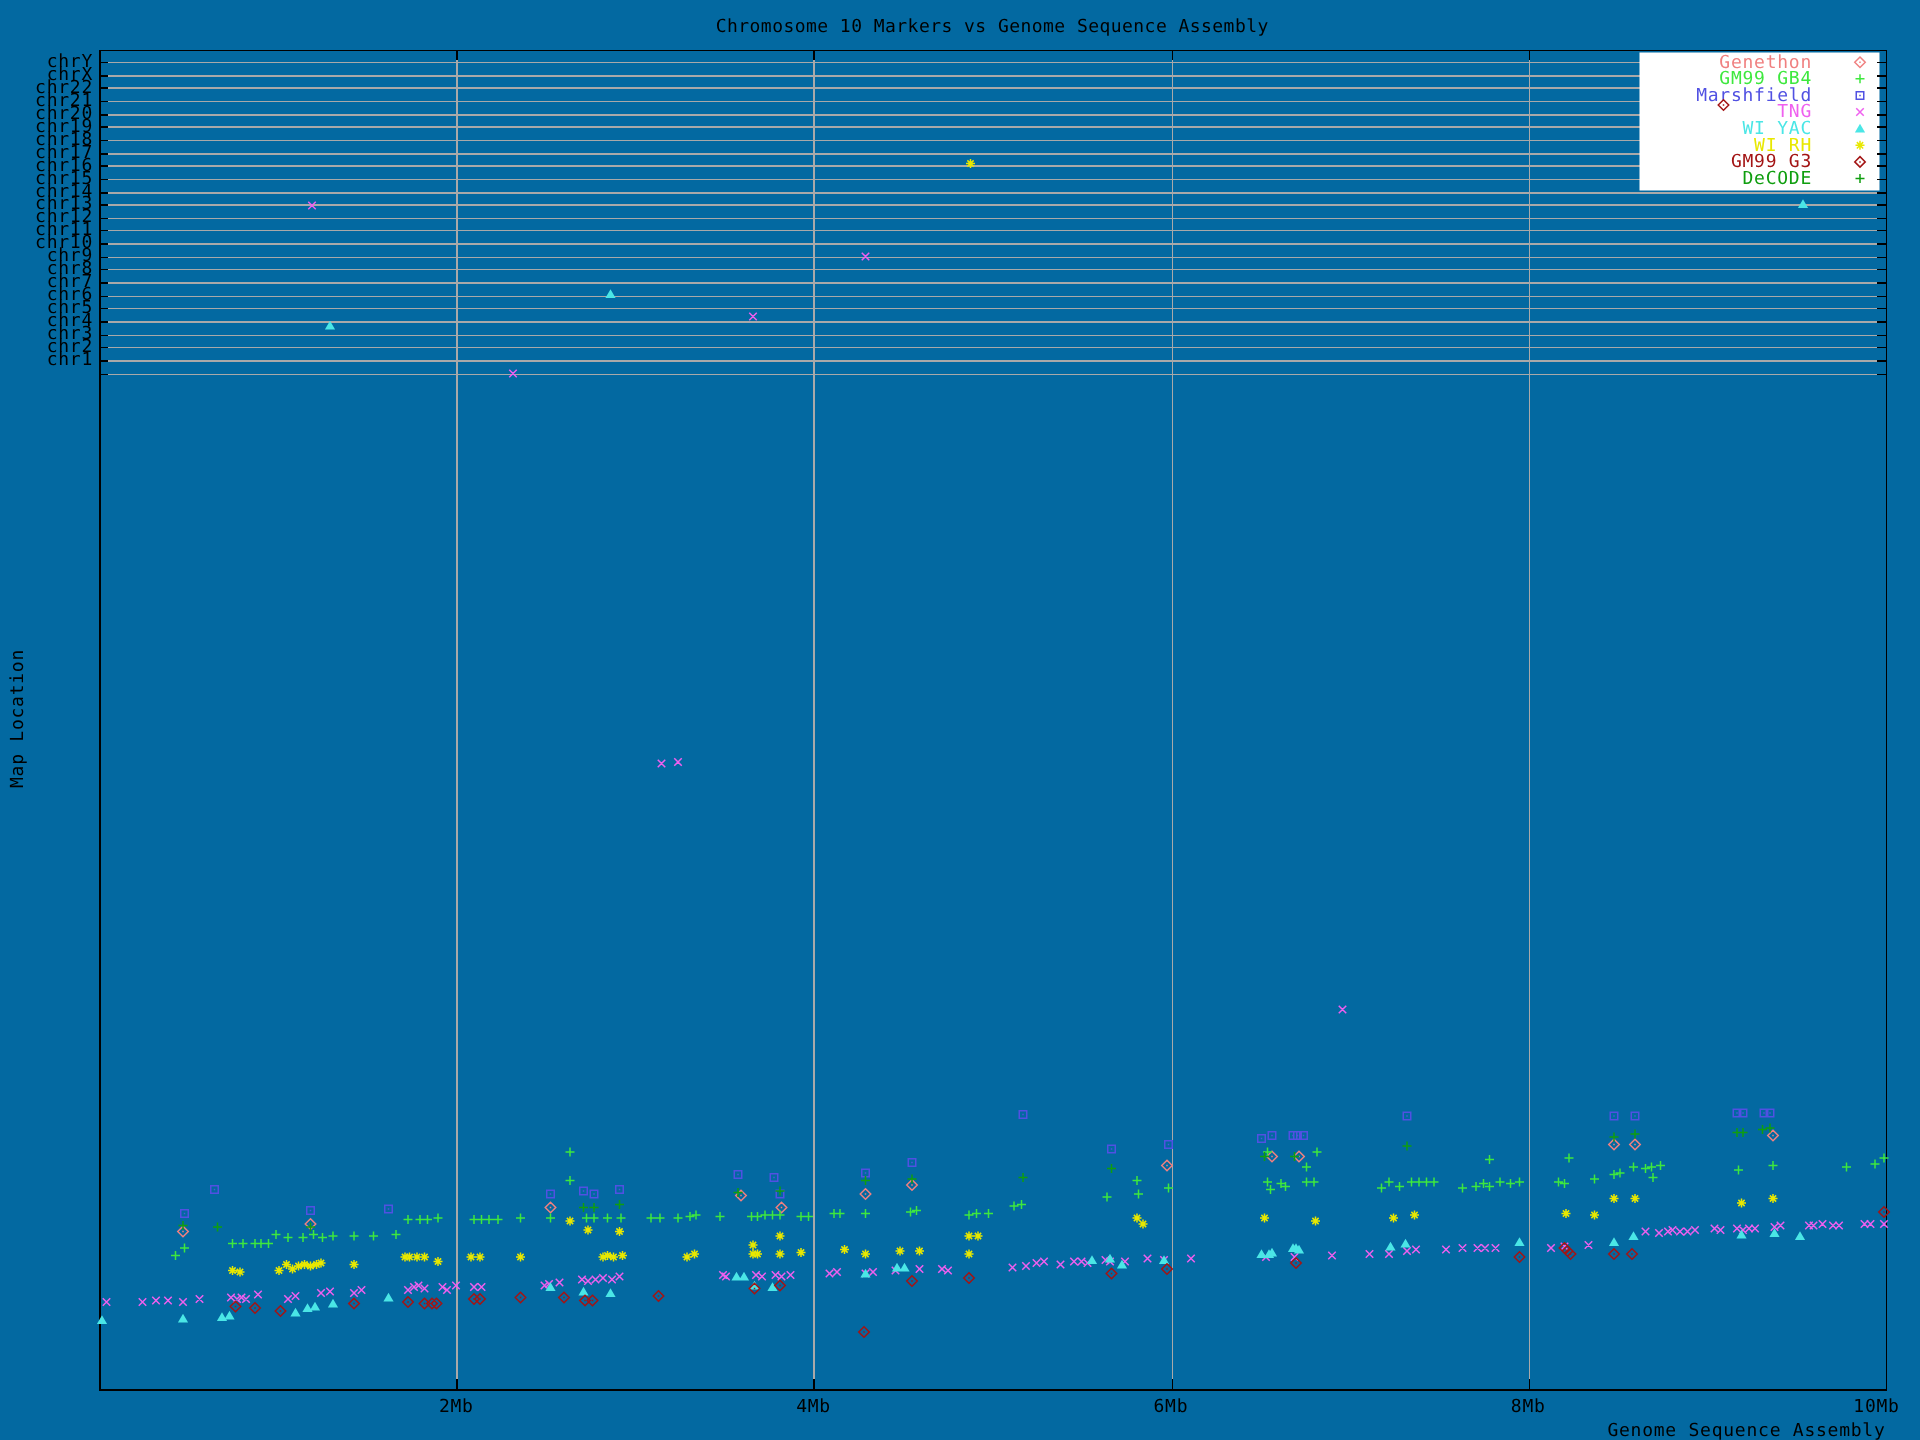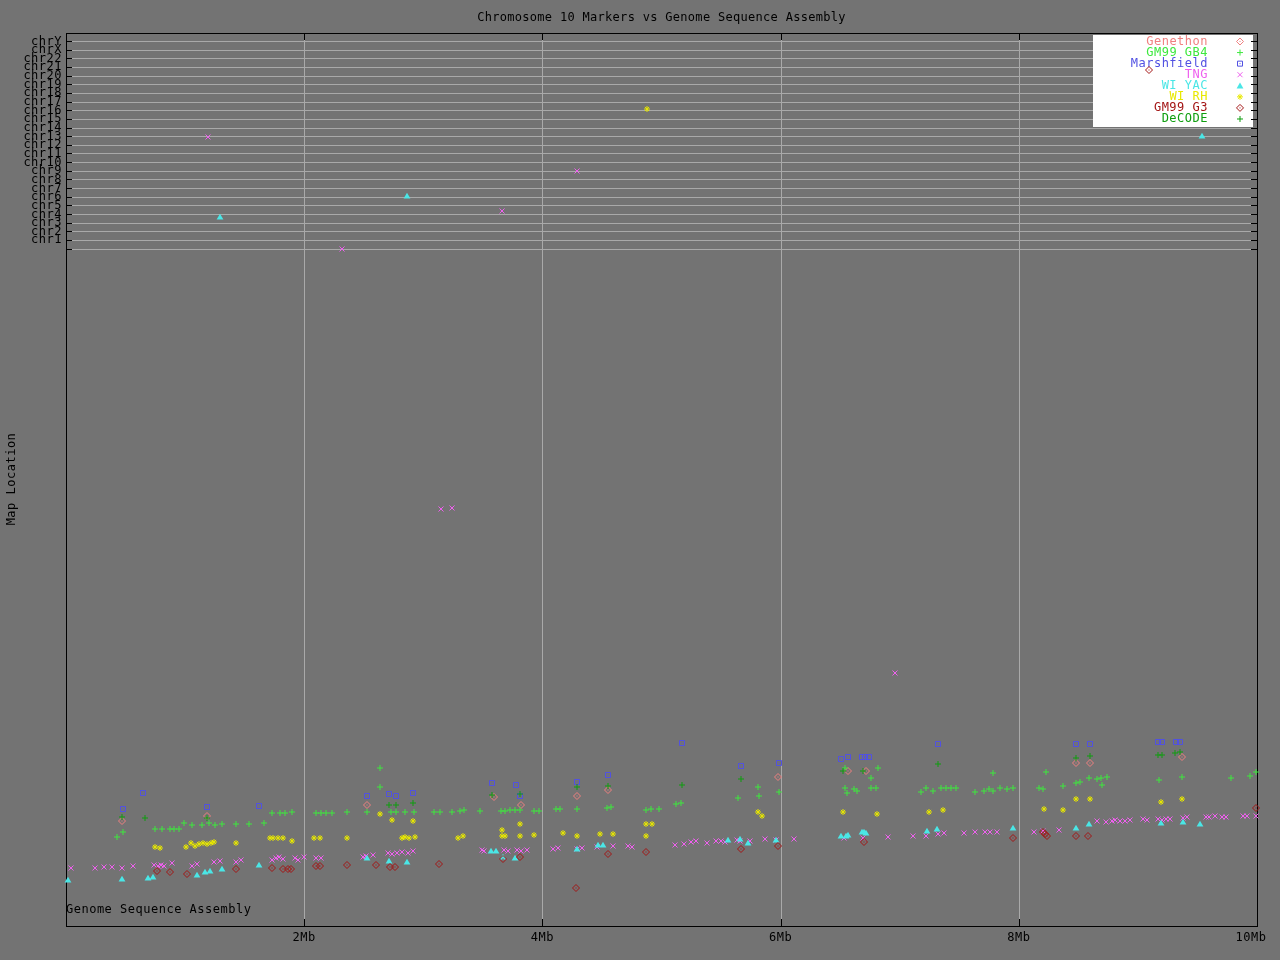--- a/index.html
+++ b/index.html
@@ -1,20 +1,20 @@
 <!DOCTYPE html>
 <html><head>
 <meta charset="utf-8">
 <style>
   html,body{margin:0;padding:0;background:#fff;}
-  .screen{position:relative;width:1280px;height:960px;background:#737373;overflow:hidden;
+  .screen{position:relative;width:1280px;height:960px;background:#0369a1;overflow:hidden;
           font-family:"DejaVu Sans Mono","Liberation Mono",monospace;color:#000;}
   .title{position:absolute;left:66px;width:1191px;top:10px;text-align:center;
          font-size:12px;letter-spacing:.3px;white-space:nowrap;}
-  .xlabel{position:absolute;left:66px;width:1191px;top:902px;text-align:left;
+  .xlabel{position:absolute;left:66px;width:1191px;top:946px;text-align:right;
           font-size:12px;letter-spacing:.5px;white-space:nowrap;}
   .ylabel{position:absolute;left:11px;top:479px;transform:translate(-50%,-50%) rotate(-90deg);
           font-size:12px;letter-spacing:.5px;white-space:nowrap;}
   svg{position:absolute;left:0;top:0;}
   svg text{font-family:"DejaVu Sans Mono","Liberation Mono",monospace;font-size:12px;letter-spacing:.5px;}
 </style>
 </head>
 <body>
 
 <div class="screen">

